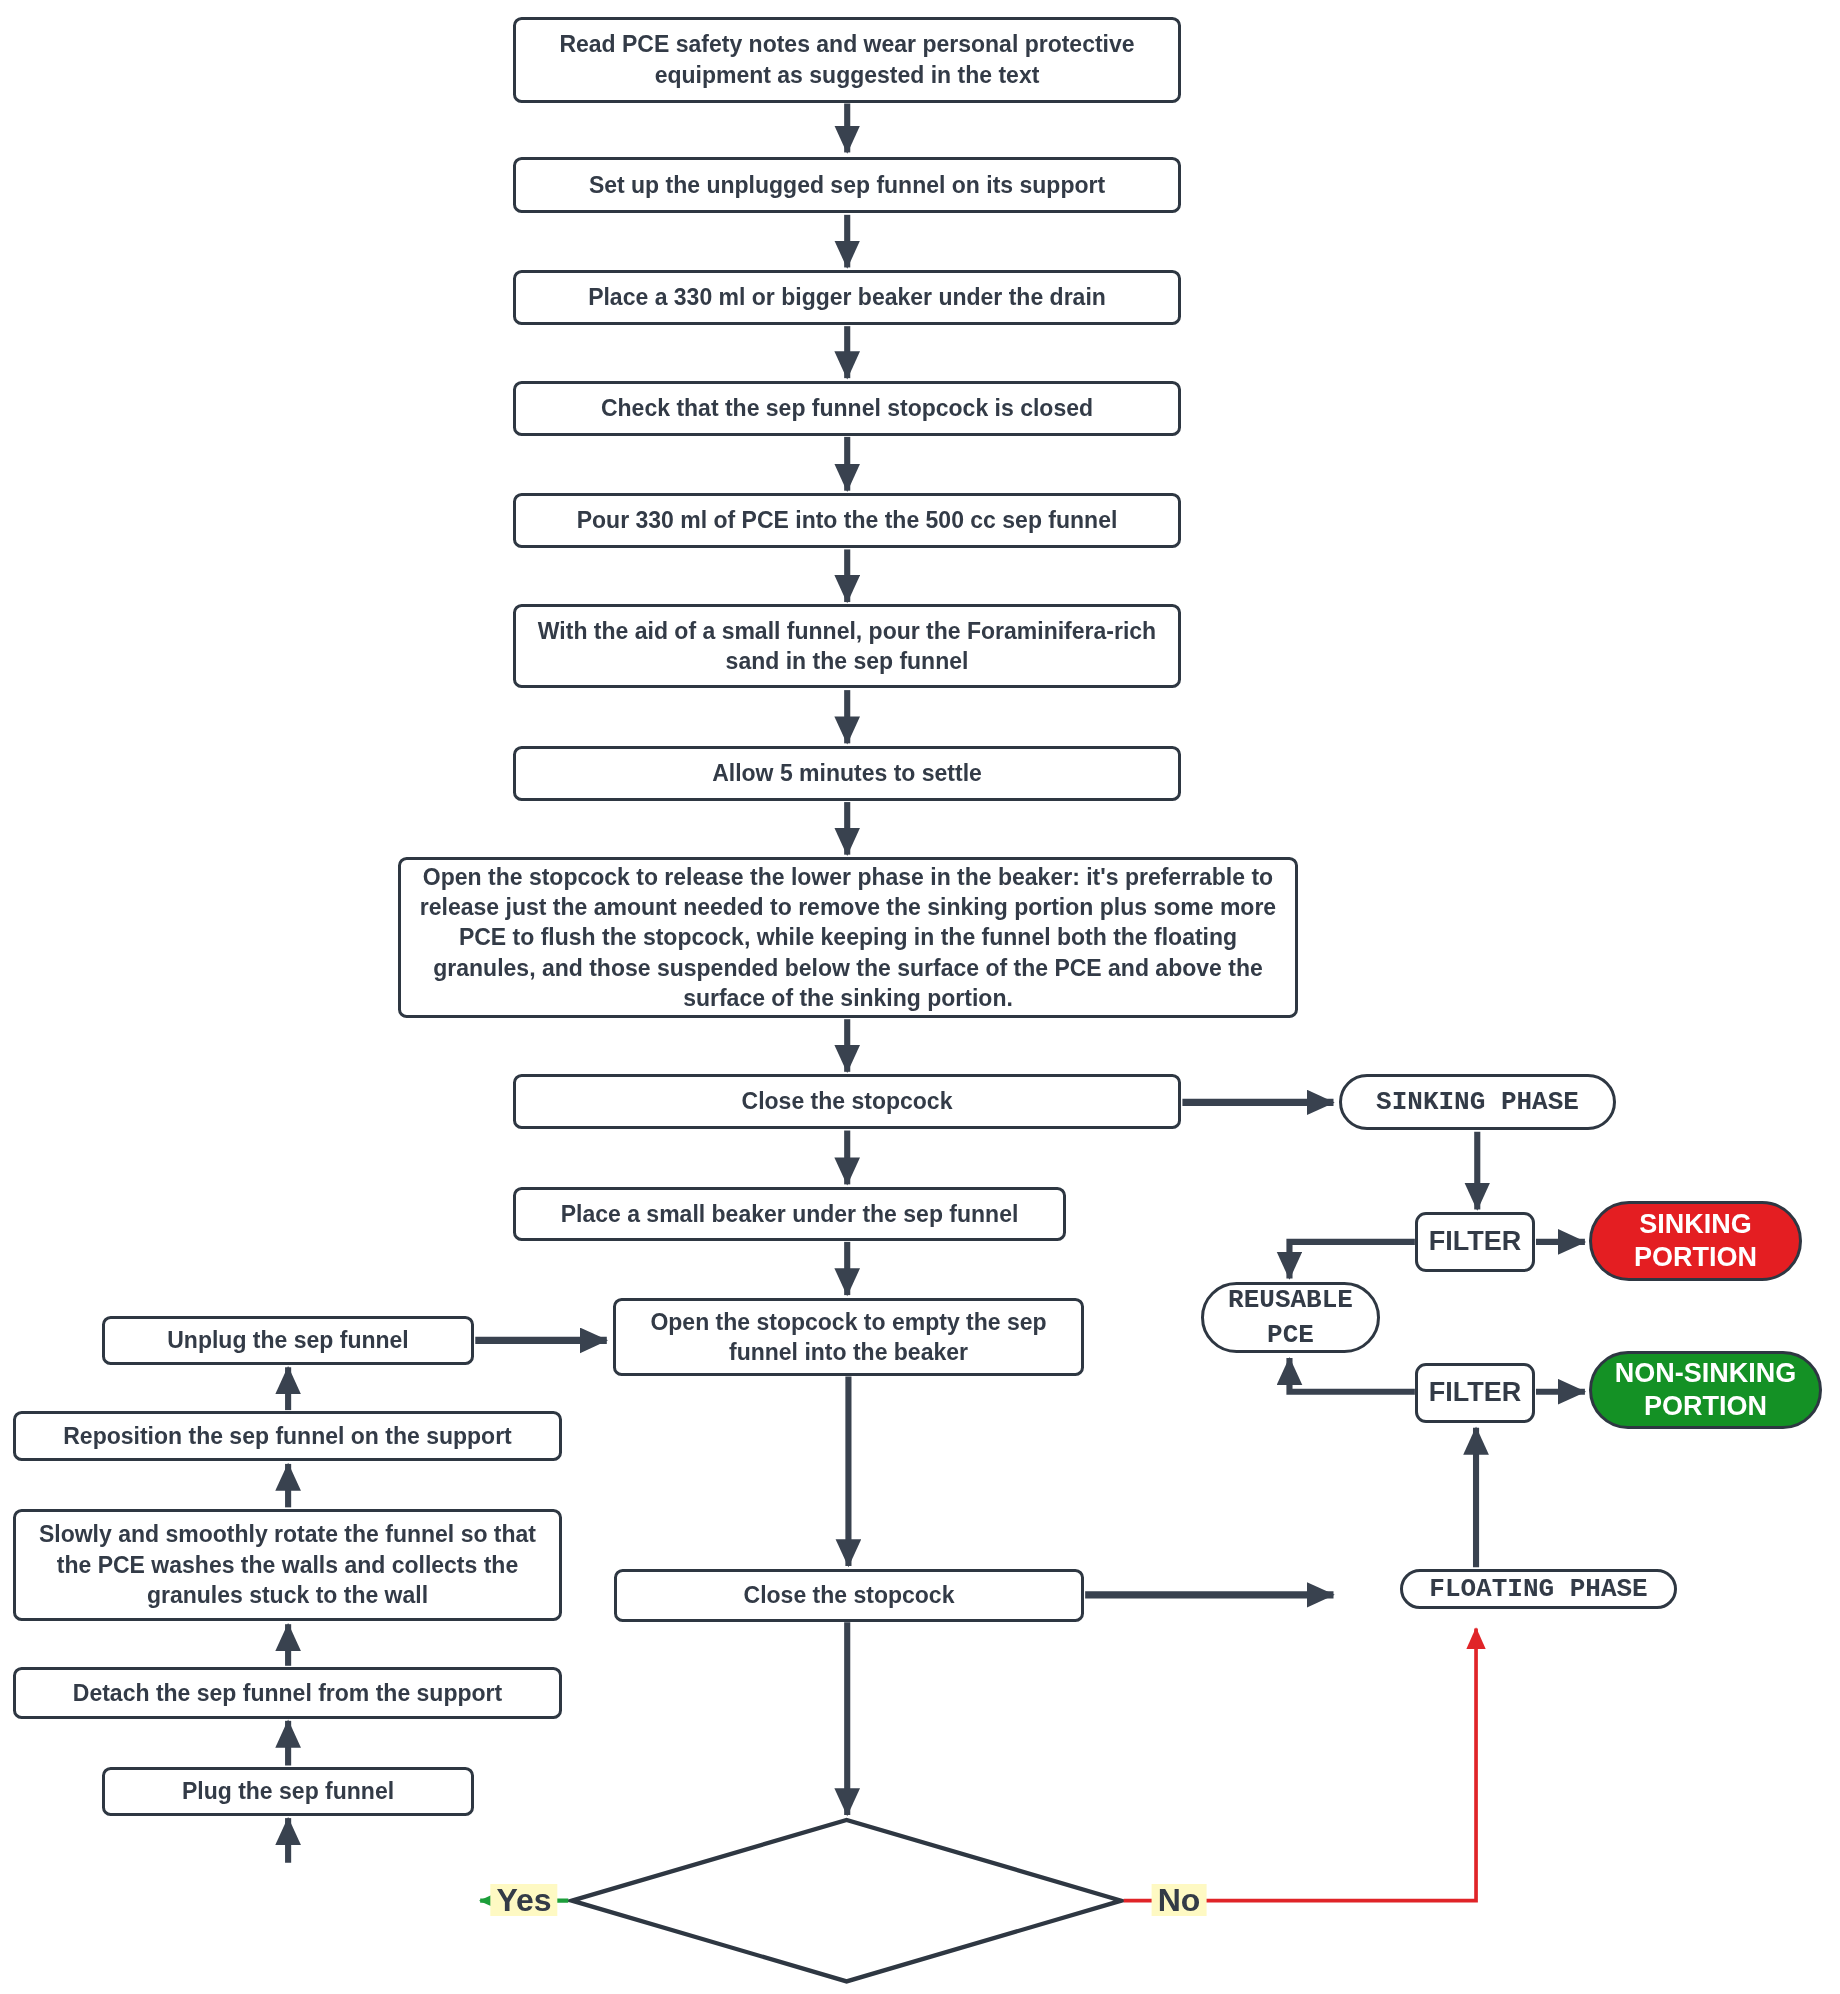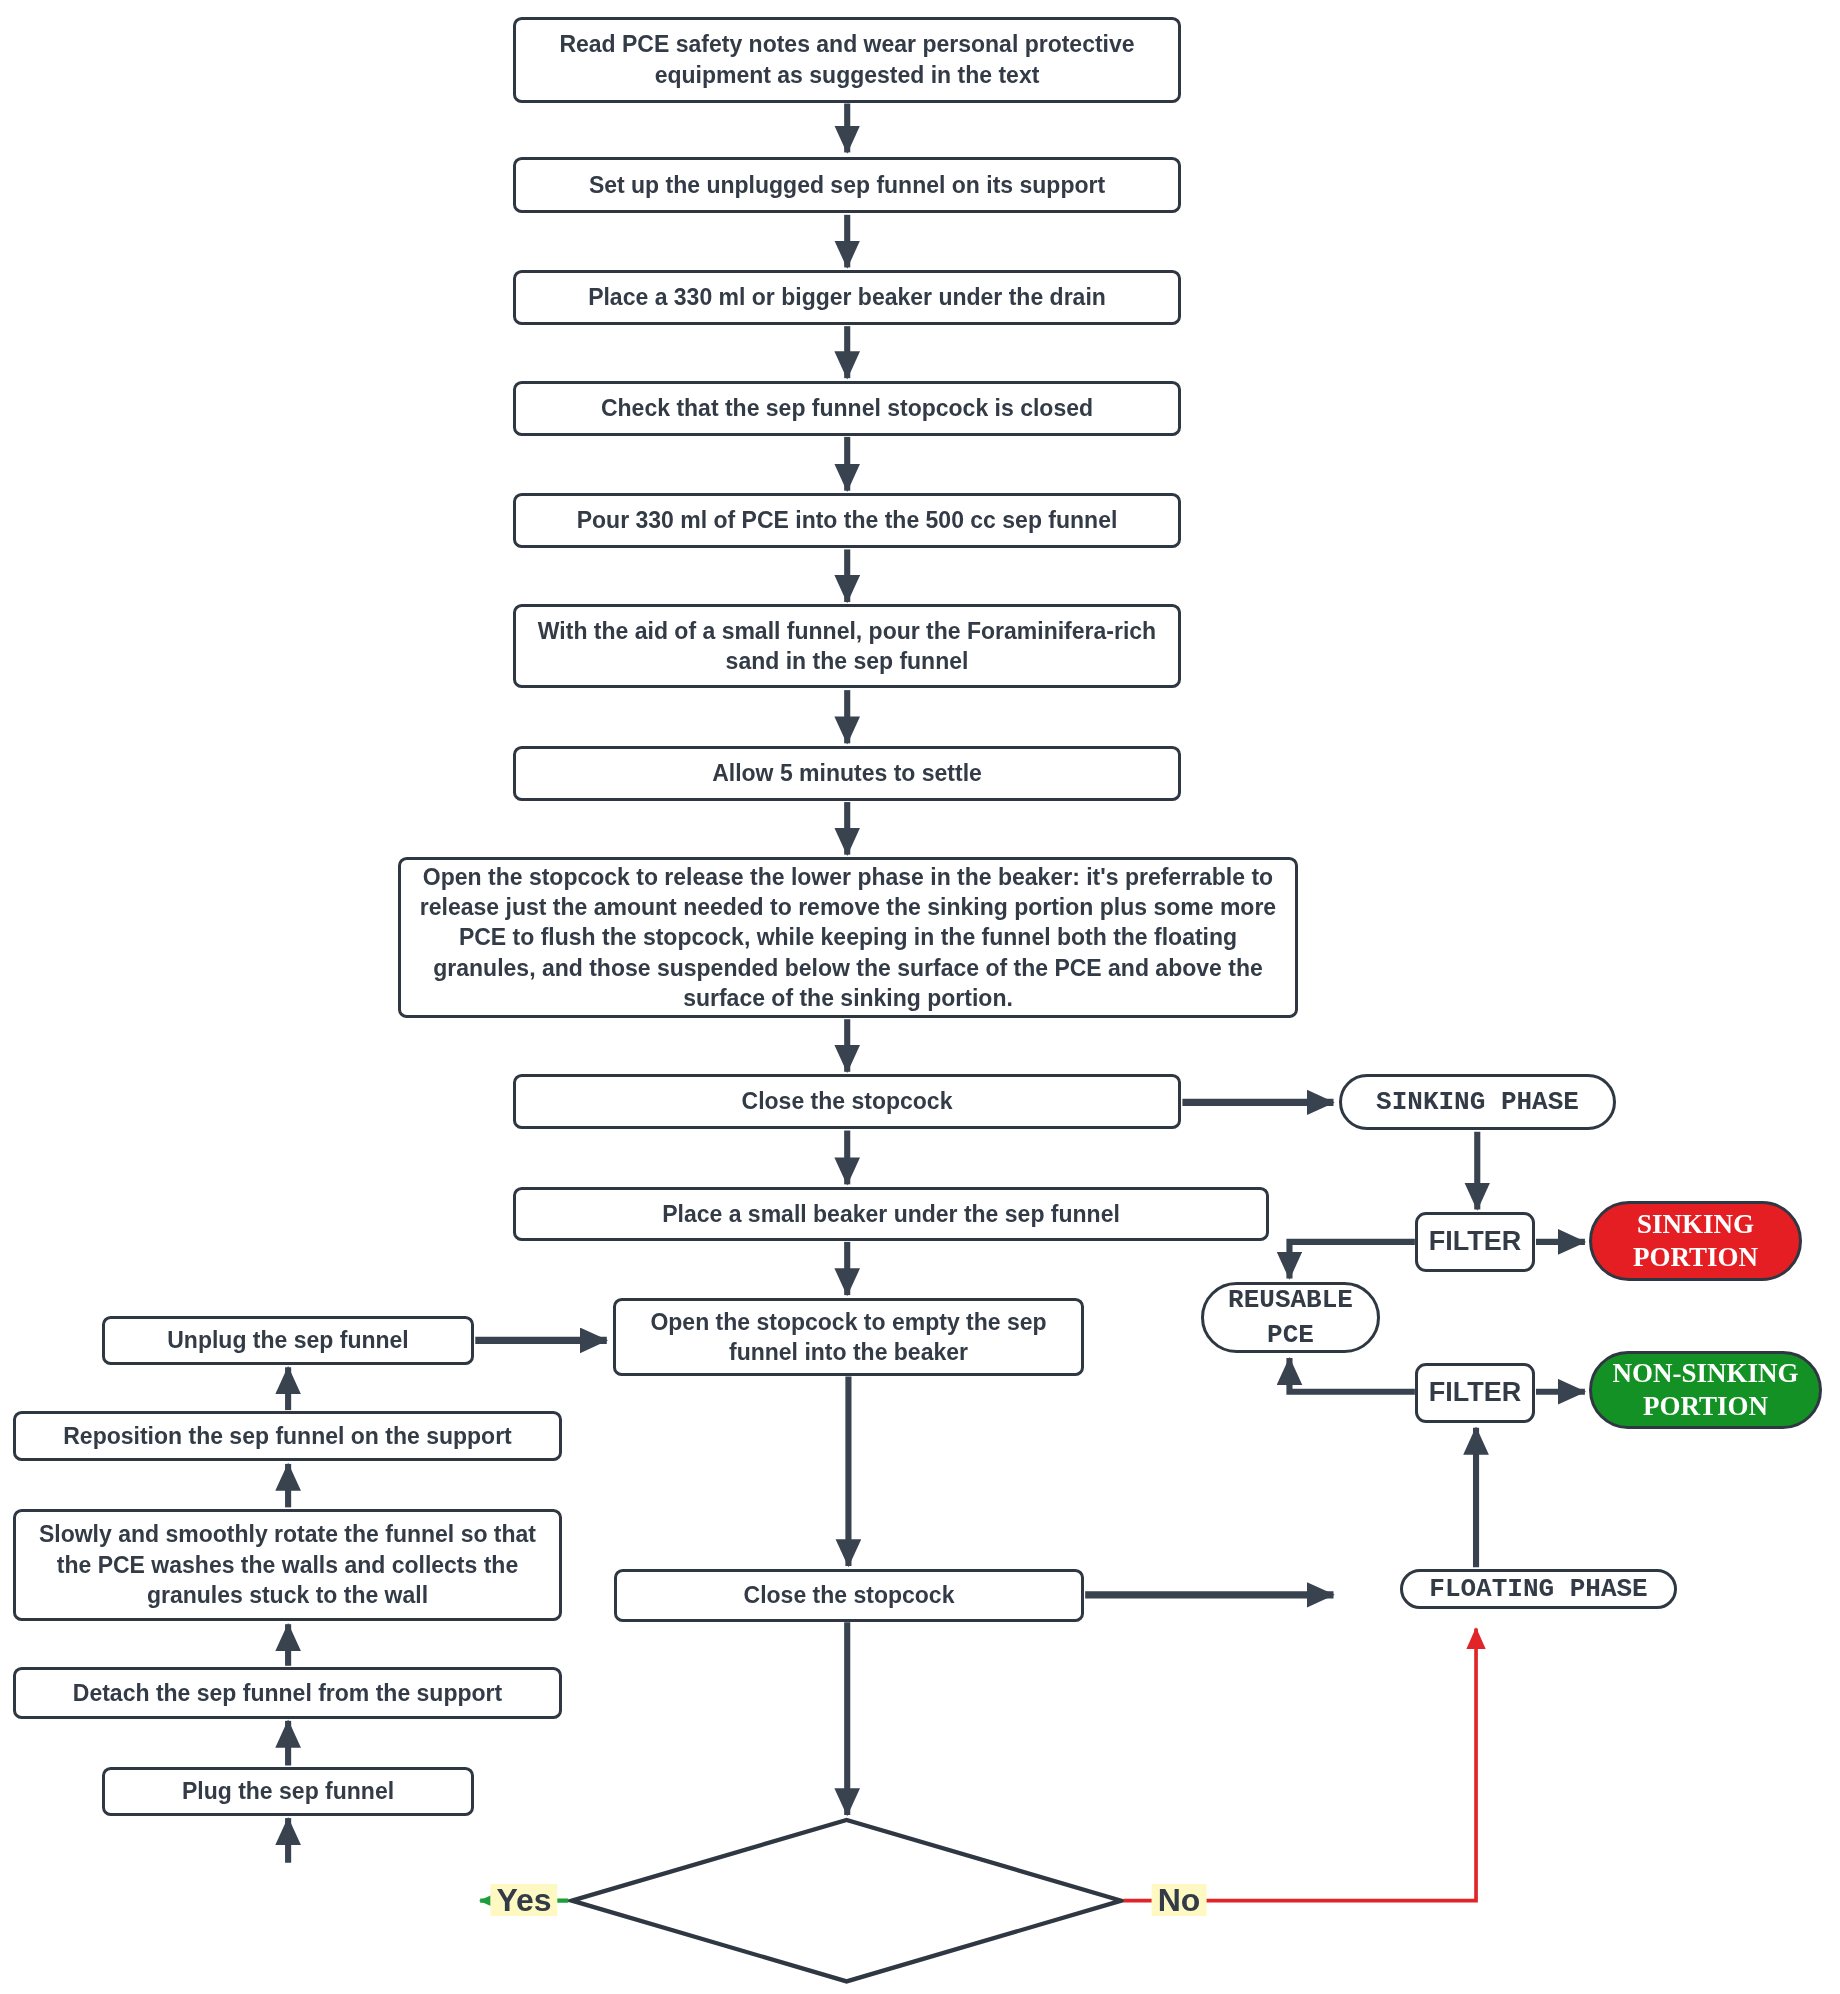--- a/index.html
+++ b/index.html
@@ -6,21 +6,21 @@
   html,body{margin:0;padding:0;background:#ffffff;}
   .canvas{position:relative;width:1840px;height:1995px;background:#ffffff;
           font-family:"Liberation Sans","DejaVu Sans",sans-serif;overflow:hidden;}
   .edges{position:absolute;left:0;top:0;width:1840px;height:1995px;}
   .node{position:absolute;box-sizing:border-box;background:#ffffff;
         border:3.7px solid #2e3742;border-radius:8.6px;
         display:flex;align-items:center;justify-content:center;text-align:center;
         font-weight:700;color:#333b47;font-size:23px;line-height:1.32;padding:3.7px 9.8px;}
   .stadium{border-radius:43px;font-size:26px;font-family:Liberation Mono, monospace;}
   .filter{border-radius:11px;font-size:27px;}
-  .pill{border-radius:43px;font-size:27px;line-height:1.22;color:#ffffff;font-family:Liberation Serif, serif;}
+  .pill{border-radius:43px;font-size:27px;line-height:1.22;color:#ffffff;}
   .pill-red{background:#e41e22;}
   .pill-green{background:#149125;}
   .diamond-label{position:absolute;box-sizing:border-box;display:flex;align-items:center;justify-content:center;
         text-align:center;font-weight:700;color:#333b47;font-size:22px;line-height:1.3;}
   .edge-label{position:absolute;transform:translate(-50%,-50%);font-weight:700;font-size:32px;
         color:#333b47;background:#fef9c3;padding:0 6.1px;line-height:1;}
 </style>
 </head>
 <body>
 
@@ -78,21 +78,21 @@
   <div class="node" style="left:513px;top:16.5px;width:668px;height:86px">Read PCE safety notes and wear personal protective equipment as suggested in the text</div>
   <div class="node" style="left:513px;top:157px;width:668px;height:56px">Set up the unplugged sep funnel on its support</div>
   <div class="node" style="left:513px;top:270px;width:668px;height:55px">Place a 330 ml or bigger beaker under the drain</div>
   <div class="node" style="left:513px;top:381px;width:668px;height:55px">Check that the sep funnel stopcock is closed</div>
   <div class="node" style="left:513px;top:493px;width:668px;height:55px">Pour 330 ml of PCE into the the 500 cc sep funnel</div>
   <div class="node" style="left:513px;top:604px;width:668px;height:84px">With the aid of a small funnel, pour the Foraminifera-rich sand in the sep funnel</div>
   <div class="node" style="left:513px;top:746px;width:668px;height:55px">Allow 5 minutes to settle</div>
   <div class="node" style="left:398px;top:857px;width:900px;height:161px">Open the stopcock to release the lower phase in the beaker: it's preferrable to release just the amount needed to remove the sinking portion plus some more PCE to flush the stopcock, while keeping in the funnel both the floating granules, and those suspended below the surface of the PCE and above the surface of the sinking portion.</div>
   <div class="node" style="left:513px;top:1074px;width:668px;height:55px">Close the stopcock</div>
   <div class="node stadium" style="left:1339px;top:1074px;width:277px;height:56px">SINKING PHASE</div>
-  <div class="node" style="left:513px;top:1187px;width:756px;height:54px">Place a small beaker under the sep funnel</div>
+  <div class="node" style="left:513px;top:1187px;width:553px;height:54px">Place a small beaker under the sep funnel</div>
   <div class="node filter" style="left:1415px;top:1212px;width:120px;height:60px">FILTER</div>
   <div class="node pill pill-red" style="left:1589px;top:1201px;width:213px;height:80px">SINKING PORTION</div>
   <div class="node stadium" style="left:1201px;top:1282px;width:179px;height:71px">REUSABLE PCE</div>
   <div class="node" style="left:613px;top:1298px;width:471px;height:78px">Open the stopcock to empty the sep funnel into the beaker</div>
   <div class="node" style="left:102px;top:1316px;width:372px;height:49px">Unplug the sep funnel</div>
   <div class="node filter" style="left:1415px;top:1363px;width:120px;height:60px">FILTER</div>
   <div class="node pill pill-green" style="left:1589px;top:1351px;width:233px;height:78px">NON-SINKING PORTION</div>
   <div class="node" style="left:13px;top:1411px;width:549px;height:50px">Reposition the sep funnel on the support</div>
   <div class="node" style="left:13px;top:1509px;width:549px;height:112px">Slowly and smoothly rotate the funnel so that the PCE washes the walls and collects the granules stuck to the wall</div>
   <div class="node" style="left:614px;top:1569px;width:470px;height:53px">Close the stopcock</div>

